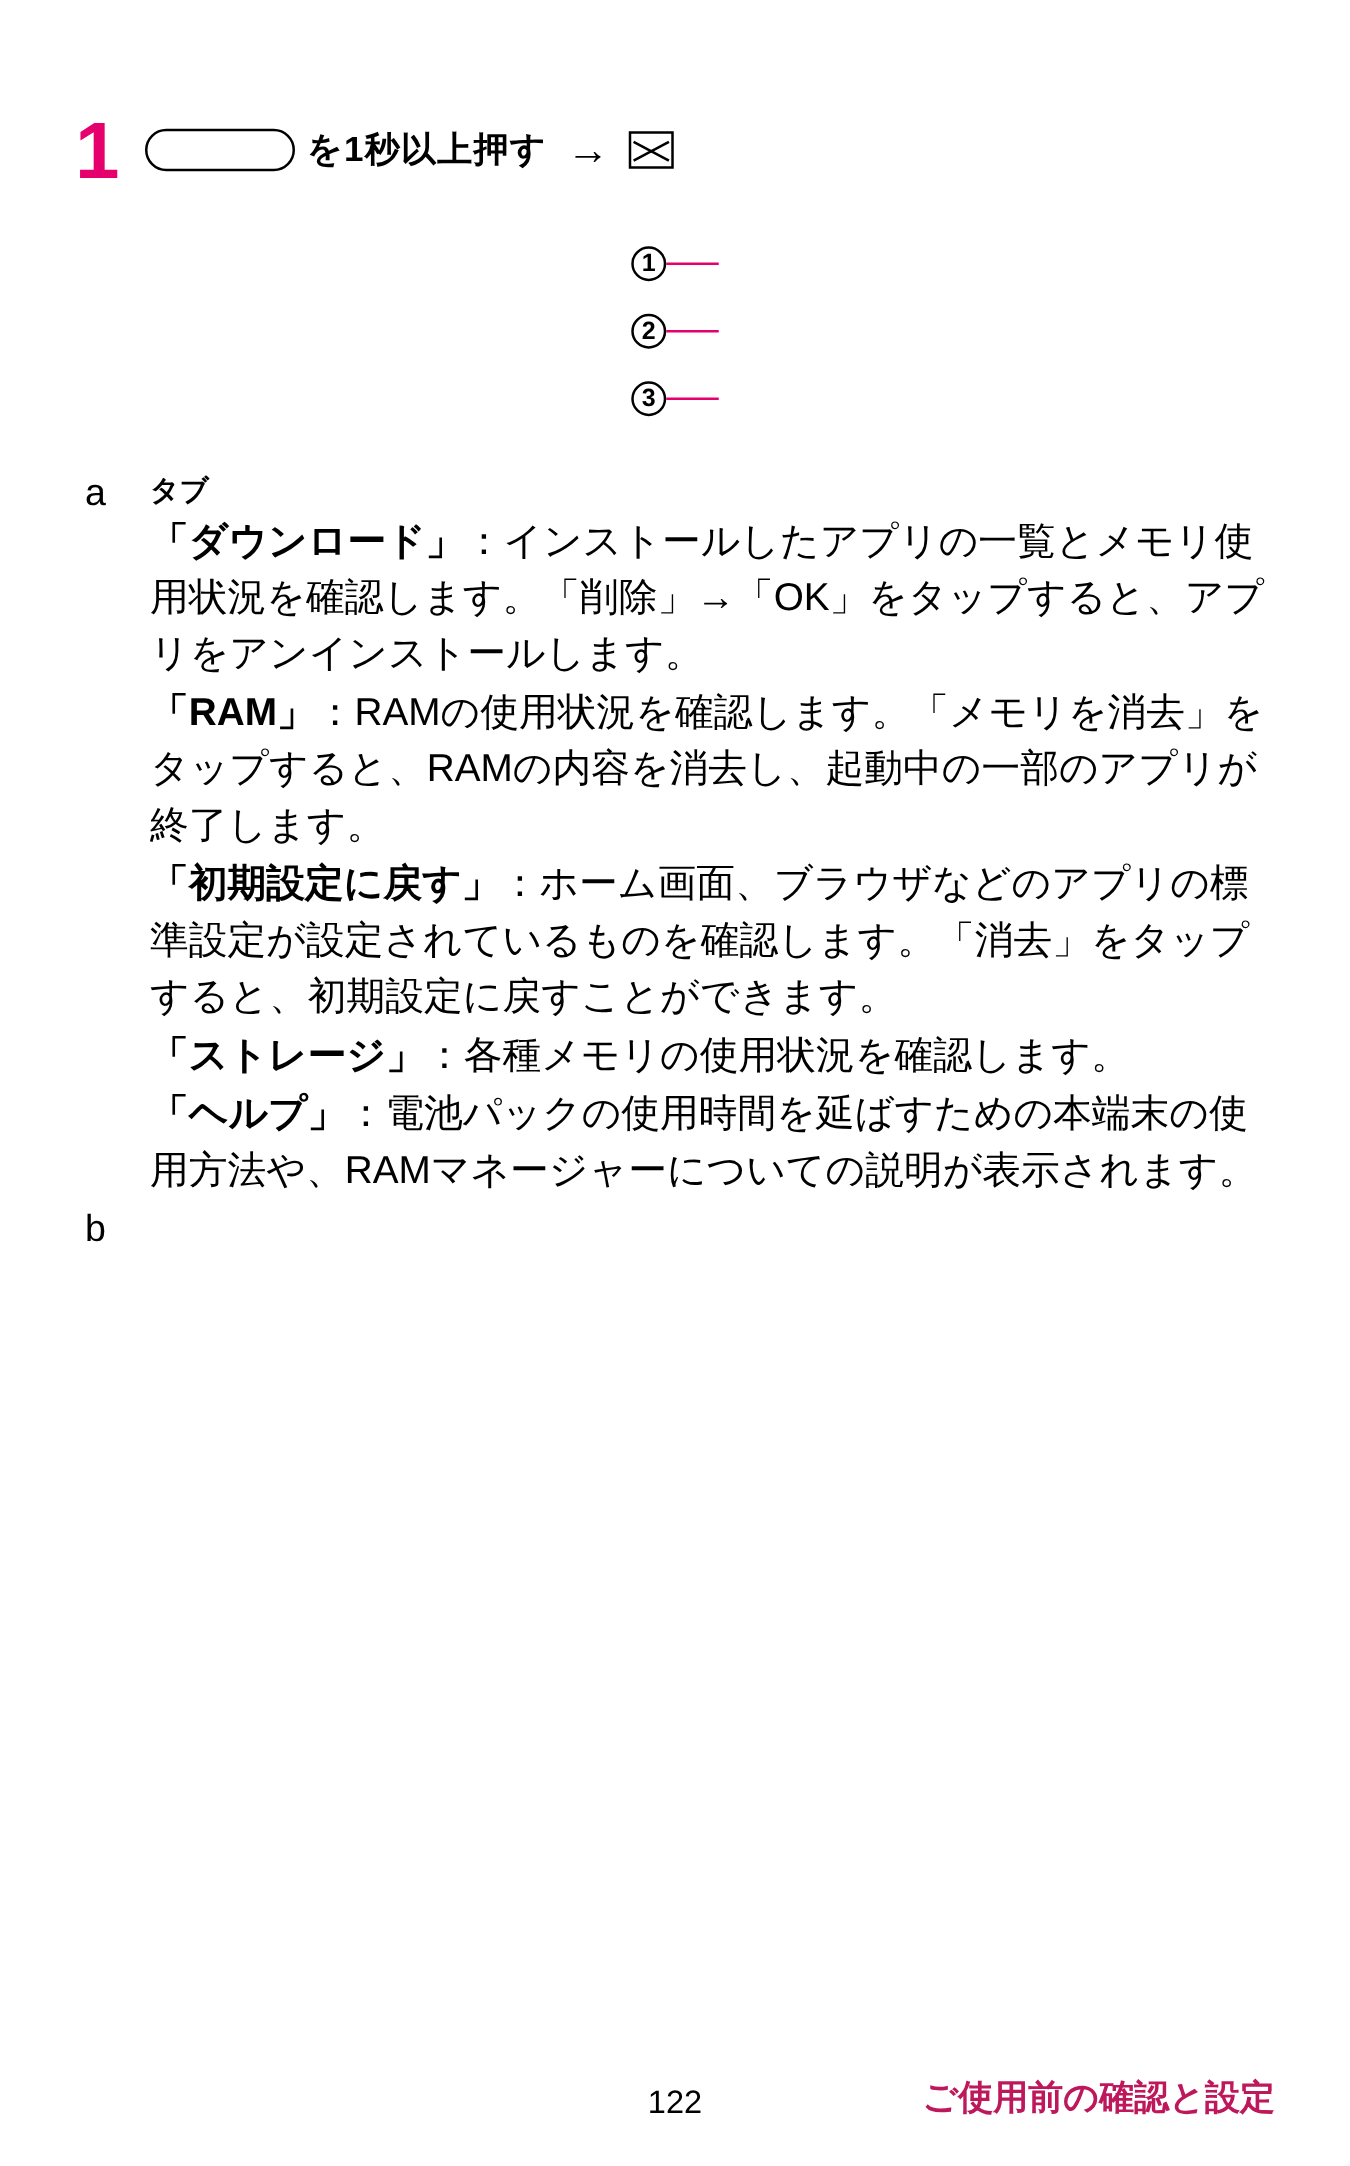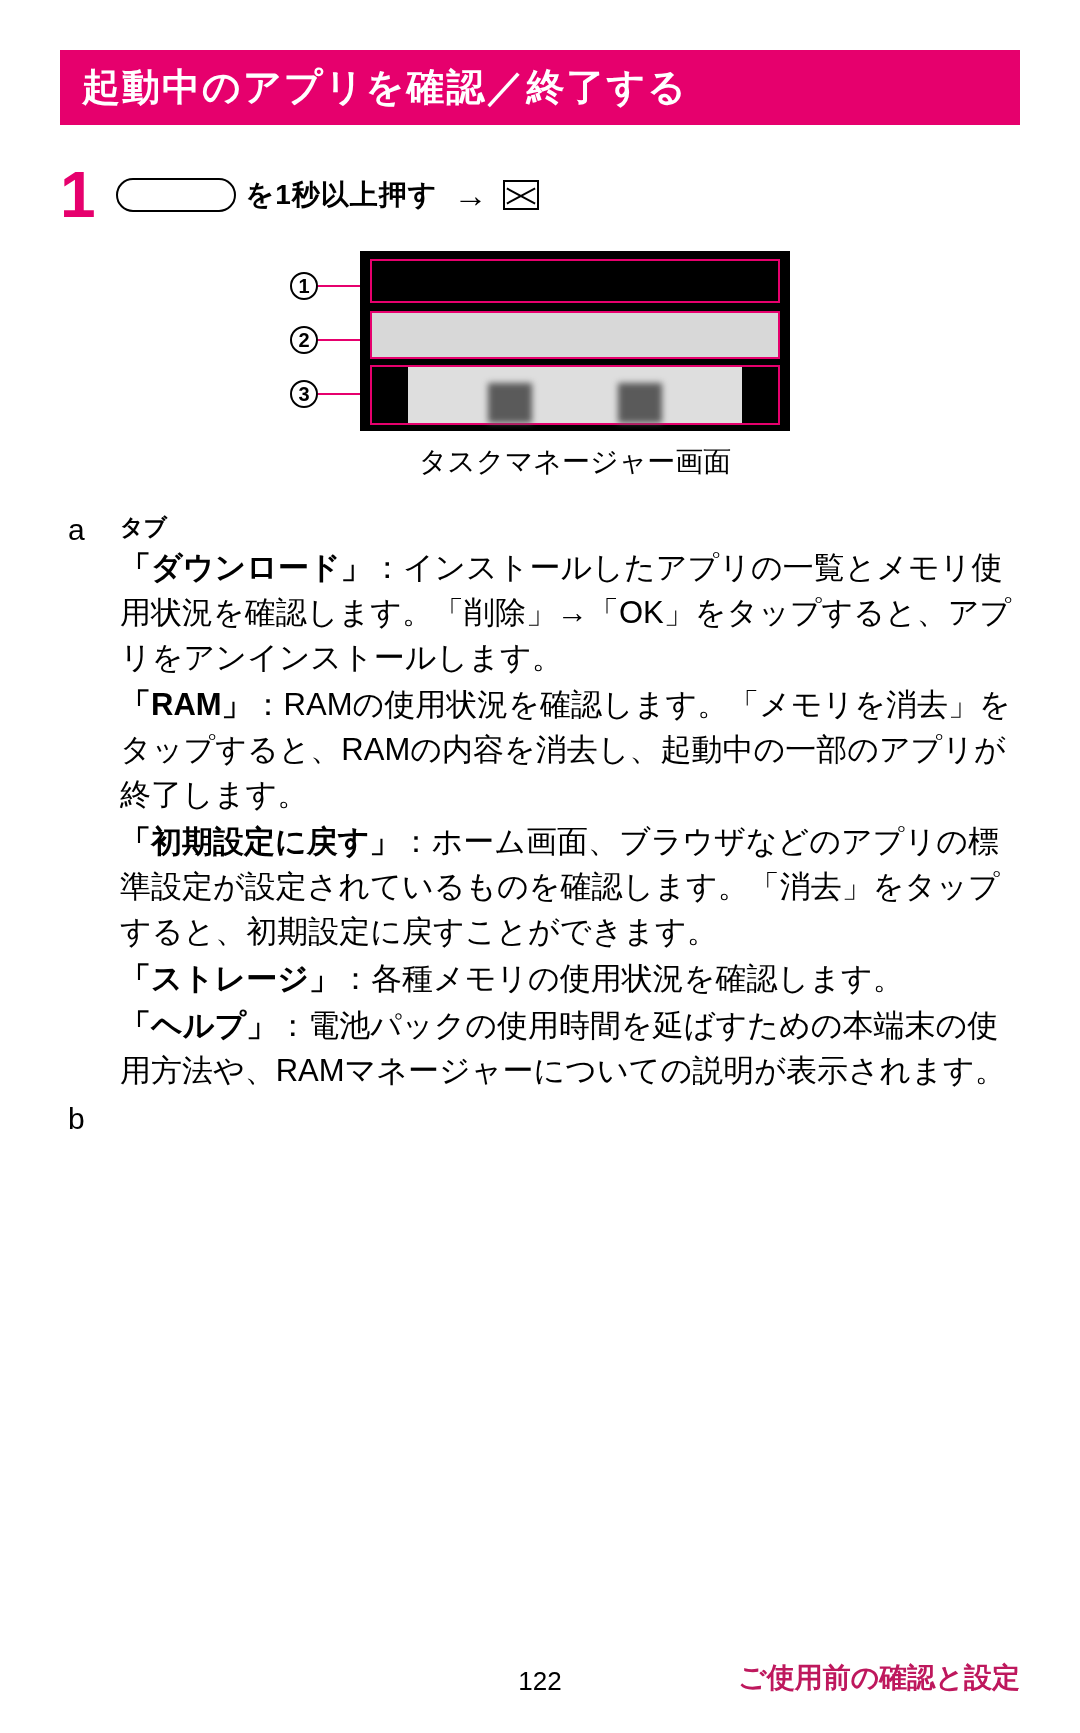--- a/index.html
+++ b/index.html
@@ -183,21 +183,20 @@
     bottom: 0;
     color: #be185d;
     font-weight: bold;
     font-size: 28px;
   }
 </style>
 </head>
 <body>
 
 <div class="page">
-  <div class="title-bar">起動中のアプリを確認／終了する</div>
 
   <div class="step-row">
     <span class="step-num">1</span>
     <span class="pill-btn"></span>
     <span class="step-text">を1秒以上押す</span>
     <span class="arrow">→</span>
     <span class="x-icon"></span>
   </div>
 
   <div class="diagram-wrap">
@@ -209,33 +208,20 @@
         </div>
         <div class="callout-row">
           <span class="circled">2</span>
           <span class="leader"></span>
         </div>
         <div class="callout-row">
           <span class="circled">3</span>
           <span class="leader"></span>
         </div>
       </div>
-      <div>
-        <div class="screen-box">
-          <div class="region r1"></div>
-          <div class="region r2"></div>
-          <div class="region r3">
-            <div class="r3-inner">
-              <div class="blob b1"></div>
-              <div class="blob b2"></div>
-            </div>
-          </div>
-        </div>
-        <div class="screen-caption">タスクマネージャー画面</div>
-      </div>
     </div>
   </div>
 
   <div class="desc-list">
     <div class="desc-item">
       <div class="desc-letter">a</div>
       <div class="desc-body">
         <div class="desc-title">タブ</div>
         <p><span class="term">「ダウンロード」</span><span>：インストールしたアプリの一覧とメモリ使用状況を確認します。「削除」→「OK」をタップすると、アプリをアンインストールします。</span></p>
         <p><span class="term">「RAM」</span><span>：RAMの使用状況を確認します。「メモリを消去」をタップすると、RAMの内容を消去し、起動中の一部のアプリが終了します。</span></p>

